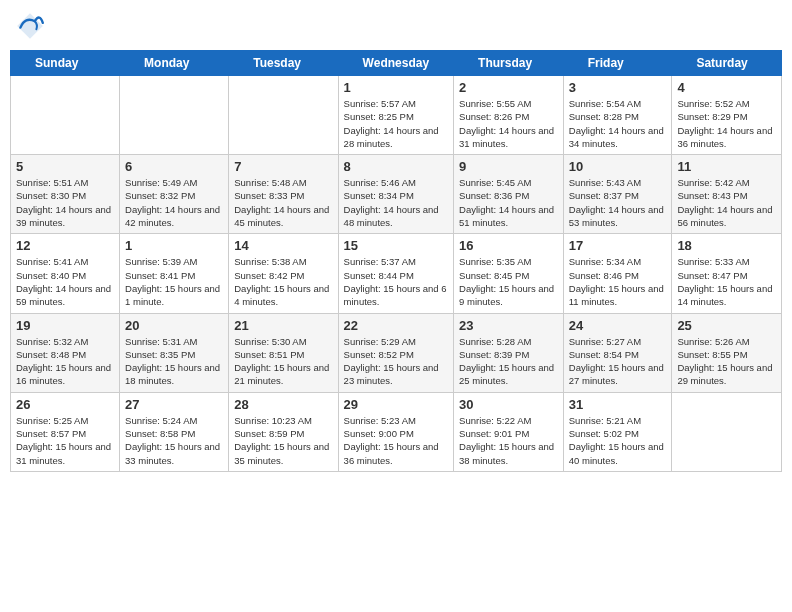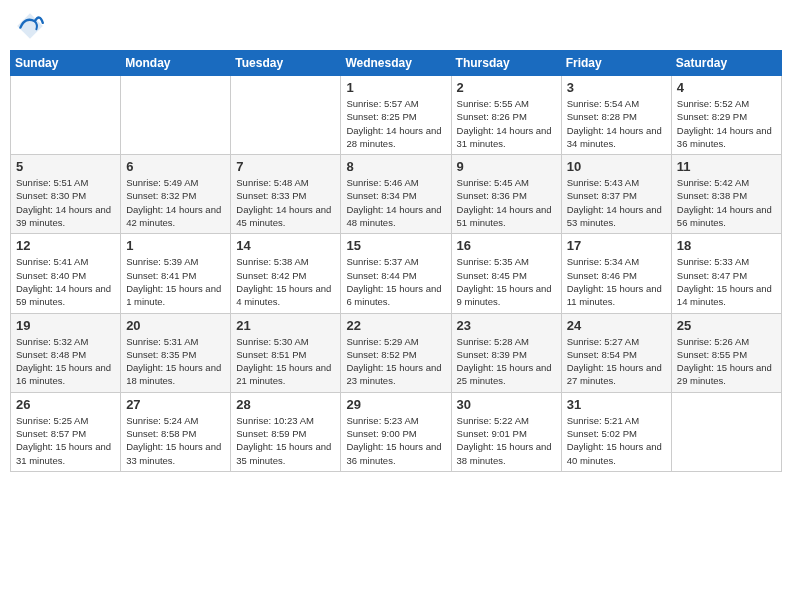--- a/index.html
+++ b/index.html
@@ -51,21 +51,21 @@
       width: 100%;
       border-collapse: collapse;
       border: 1px solid #ccc;
     }
     .calendar th {
       background-color: #1a6bbf;
       color: #fff;
       font-size: 12px;
       font-weight: bold;
       text-align: left;
-      padding: 5px 4px;
+      padding: 5px 24px;
       border: 1px solid #1a6bbf;
     }
     .calendar td {
       border: 1px solid #ccc;
       vertical-align: top;
       padding: 4px 5px;
       width: calc(100% / 7);
       min-height: 80px;
       font-size: 10px;
       color: #333;
@@ -190,21 +190,21 @@
         <td>
           <span class="day-number">10</span>
           <div class="day-info">Sunrise: 5:43 AM
 Sunset: 8:37 PM
 Daylight: 14 hours
 and 53 minutes.</div>
         </td>
         <td>
           <span class="day-number">11</span>
           <div class="day-info">Sunrise: 5:42 AM
-Sunset: 8:38 PM
+Sunset: 8:43 PM
 Daylight: 14 hours
 and 56 minutes.</div>
         </td>
       </tr>
       <tr class="row-bg-white">
         <td>
           <span class="day-number">12</span>
           <div class="day-info">Sunrise: 5:41 AM
 Sunset: 8:40 PM
 Daylight: 14 hours

